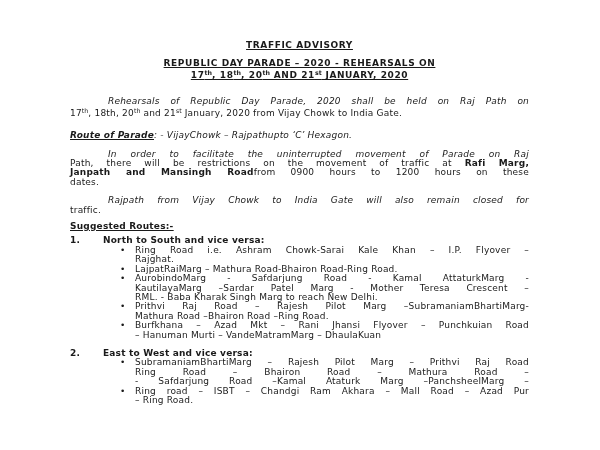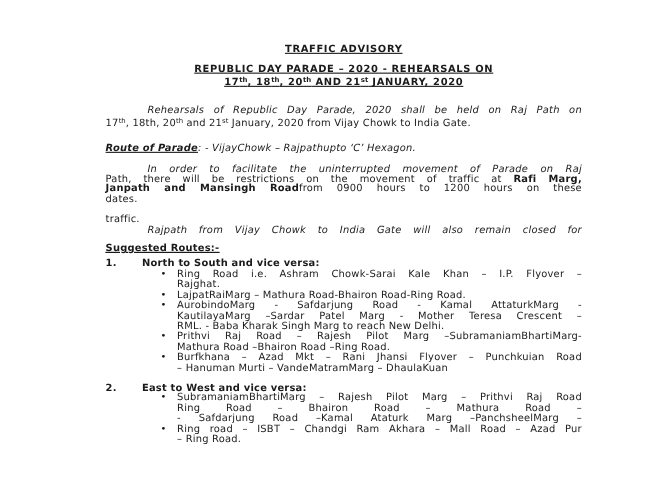--- a/index.html
+++ b/index.html
@@ -6,21 +6,21 @@
   body{width:600px;height:450px;overflow:hidden;}
   .page{
     box-sizing:border-box;
     width:600px;height:450px;
     background:#ffffff;
     color:#1a1a1a;
     font-family:"DejaVu Sans", "Liberation Sans", sans-serif;
     font-size:9px;
     line-height:9.4px;
     letter-spacing:0.2px;
-    padding:41px 71px 10px 96px;
+    padding:41px 71px 10px 70px;
   }
   .b{font-weight:bold;}
   .u{text-decoration:underline;}
   .center{text-align:center;}
   .title-row{margin-bottom:9px;letter-spacing:0.6px;}
   .heading{margin-bottom:16px;letter-spacing:0.6px;}
   .para{margin-bottom:9px;}
   .para.intro{margin-bottom:13px;}
   .para.closure{margin-bottom:7px;}
   .line{white-space:normal;}
@@ -66,22 +66,22 @@
   </div>
 
   <div class="para restrictions">
       <div class="line jst ind"><span>In order to facilitate the uninterrupted movement of Parade on Raj</span></div>
       <div class="line jst"><span>Path, there will be restrictions on the movement of traffic at </span><span class="b">Rafi Marg,</span></div>
       <div class="line jst"><span class="b">Janpath and Mansingh Road</span><span>from 0900 hours to 1200 hours on these</span></div>
       <div class="line"><span>dates.</span></div>
     </div>
 
   <div class="para closure">
+      <div class="line jst ind"><span>Rajpath from Vijay Chowk to India Gate will also remain closed for</span></div>
       <div class="line"><span>traffic.</span></div>
-      <div class="line jst ind"><span>Rajpath from Vijay Chowk to India Gate will also remain closed for</span></div>
     </div>
 
   <div class="subhead">
     <span class="b u">Suggested Routes:-</span>
   </div>
 
   <div id="sections">
   <div class="section">
     <div class="section-head">
       <span class="num b">1.</span>

